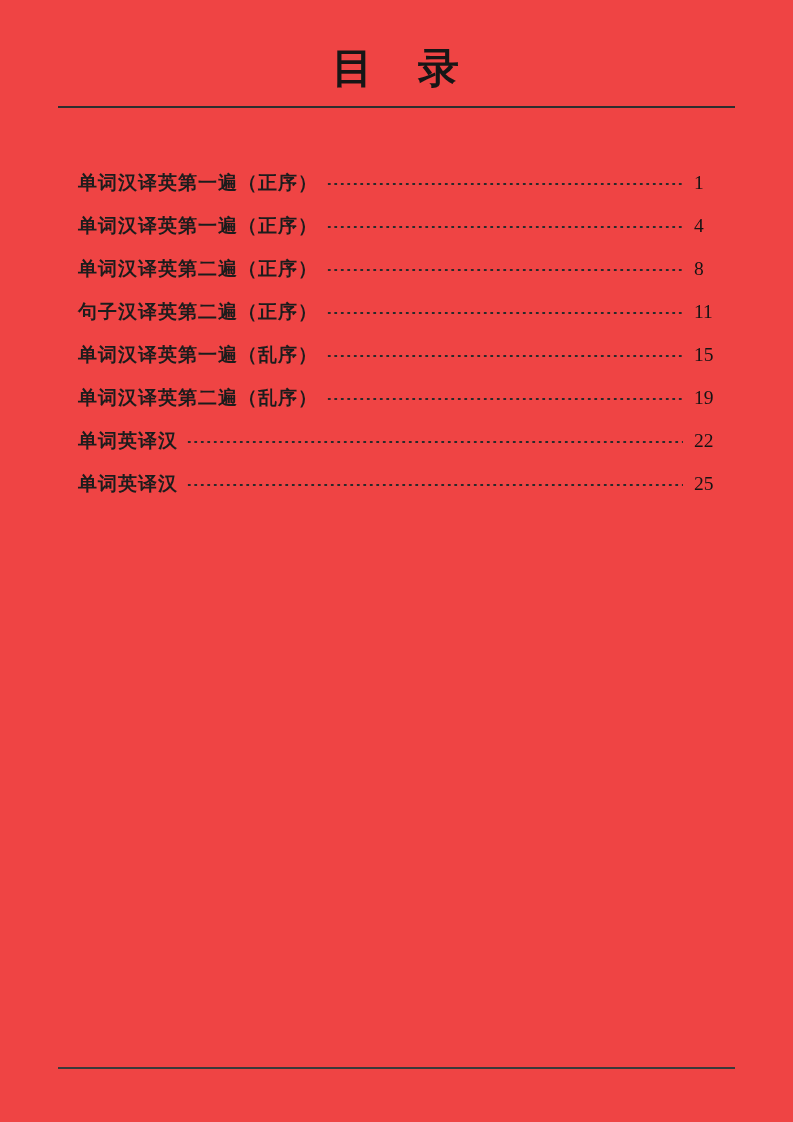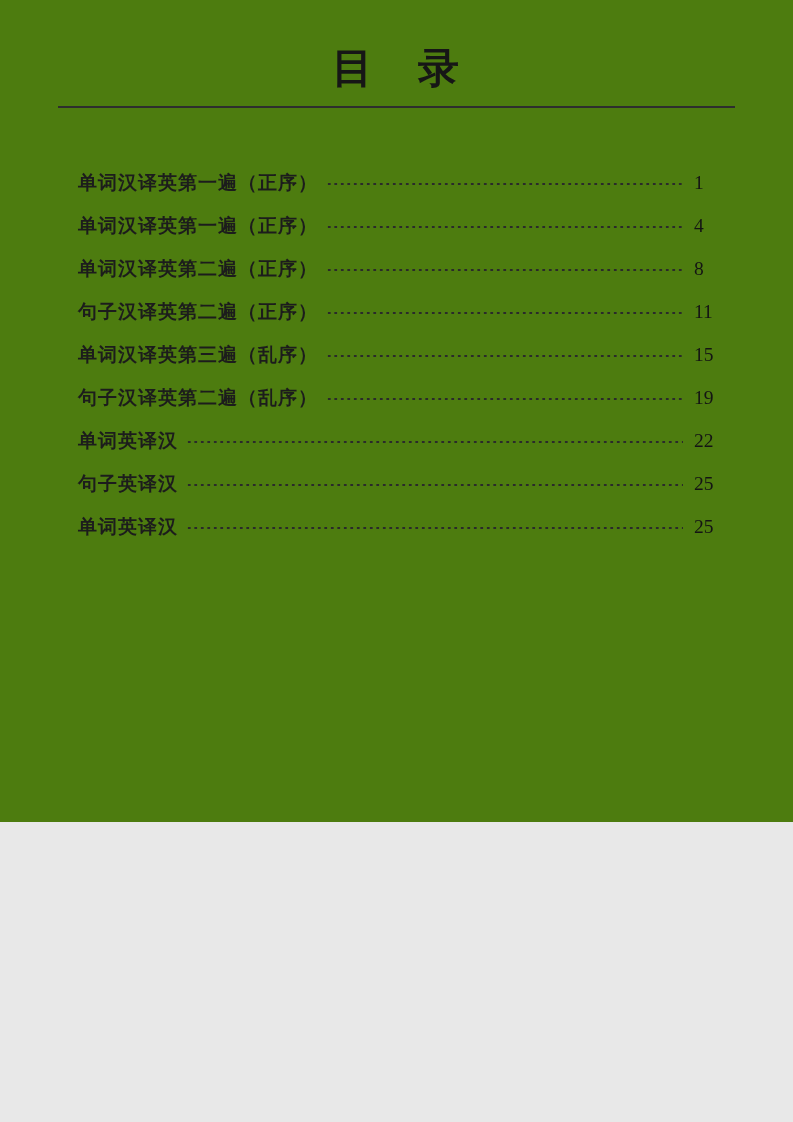--- a/index.html
+++ b/index.html
@@ -3,22 +3,22 @@
 <meta charset="utf-8">
 <style>
   html, body {
     margin: 0;
     padding: 0;
     background: #e8e8e8;
   }
   .sheet {
     position: relative;
     width: 793px;
-    height: 822px;
-    background: #4d7c0f;
+    height: 1122px;
+    background: #ef4444;
     overflow: hidden;
     font-family: "Liberation Serif", "DejaVu Serif", serif;
     color: #1b1b1b;
   }
   .doc-title {
     position: absolute;
     top: 46px;
     left: 0;
     right: 0;
     text-align: center;
@@ -106,42 +106,37 @@
       <span class="toc-num">8</span>
     </div>
 
     <div class="toc-row">
       <span class="toc-label">句子汉译英第二遍（正序）</span>
       <span class="toc-leader"></span>
       <span class="toc-num">11</span>
     </div>
 
     <div class="toc-row">
-      <span class="toc-label">单词汉译英第三遍（乱序）</span>
+      <span class="toc-label">单词汉译英第一遍（乱序）</span>
       <span class="toc-leader"></span>
       <span class="toc-num">15</span>
     </div>
 
     <div class="toc-row">
-      <span class="toc-label">句子汉译英第二遍（乱序）</span>
+      <span class="toc-label">单词汉译英第二遍（乱序）</span>
       <span class="toc-leader"></span>
       <span class="toc-num">19</span>
     </div>
 
     <div class="toc-row">
       <span class="toc-label">单词英译汉</span>
       <span class="toc-leader"></span>
       <span class="toc-num">22</span>
     </div>
 
-    <div class="toc-row">
-      <span class="toc-label">句子英译汉</span>
-      <span class="toc-leader"></span>
-      <span class="toc-num">25</span>
-    </div>
 
     <div class="toc-row">
       <span class="toc-label">单词英译汉</span>
       <span class="toc-leader"></span>
       <span class="toc-num">25</span>
     </div>
 
   </div>
 
   <div class="rule rule-bottom"></div>

